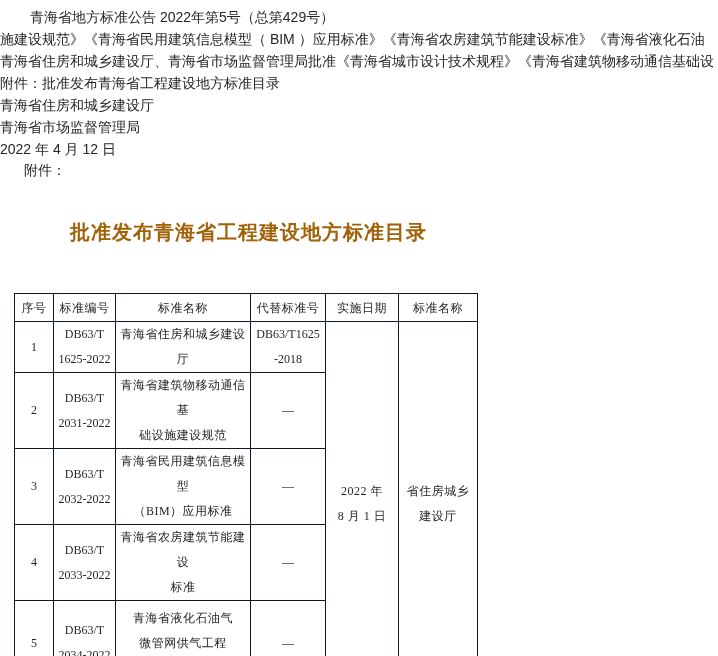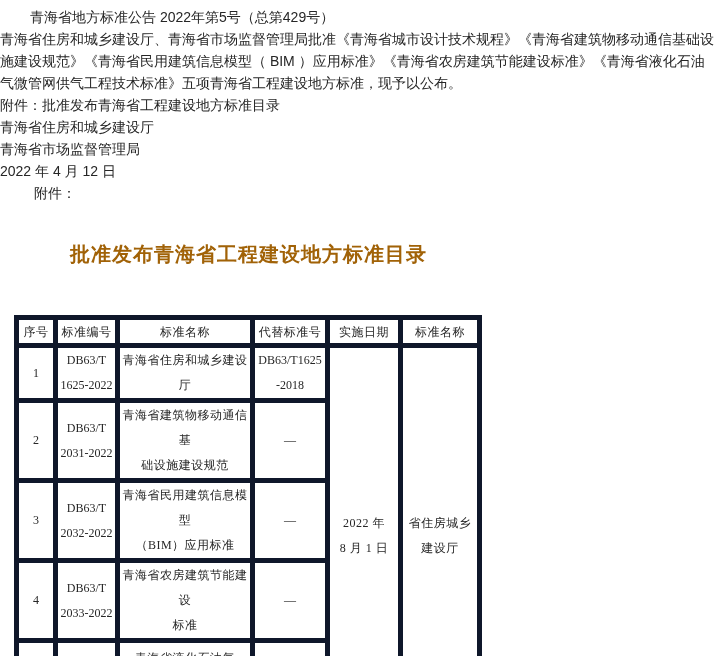--- a/index.html
+++ b/index.html
@@ -23,41 +23,41 @@
     padding-top: 6px;
     font-size: 14px;
     line-height: 22px;
     color: #262626;
   }
   .line {
     height: 22px;
     white-space: nowrap;
   }
   .indent-head { padding-left: 30px; }
-  .indent-attach { padding-left: 34px; }
+  .indent-attach { padding-left: 24px; font-family: Liberation Mono, monospace; }
   .catalog-title {
     margin: 37px 0 0 70px;
     font-family: "Liberation Serif", serif;
     font-size: 20px;
     font-weight: bold;
     letter-spacing: 1px;
     color: #a16207;
     line-height: 26px;
   }
   table.standards-table {
     margin: 48px 0 0 14px;
     border-collapse: collapse;
     table-layout: fixed;
     font-family: "Liberation Serif", serif;
     font-size: 12px;
     color: #262626;
   }
   table.standards-table th,
   table.standards-table td {
-    border: 5px solid #0f172a;
+    border: 1px solid #0f172a;
     text-align: center;
     vertical-align: middle;
     padding: 0 2px;
     white-space: pre-line;
     line-height: 25px;
     font-weight: normal;
   }
   table.standards-table th {
     letter-spacing: 0.5px;
     line-height: 14px;
@@ -69,23 +69,22 @@
   td.merged-cell { line-height: 34px; letter-spacing: 0.5px; }
   td.dash-cell { font-weight: bold; }
 </style>
 </head>
 <body>
 
 <div class="doc">
 
   <div class="textblock">
     <div class="line indent-head">青海省地方标准公告 2022年第5号（总第429号）</div>
+    <div class="line">施建设规范》《青海省民用建筑信息模型（ BIM ）应用标准》《青海省农房建筑节能建设标准》《青海省液化石油</div>
     <div class="line">青海省住房和城乡建设厅、青海省市场监督管理局批准《青海省城市设计技术规程》《青海省建筑物移动通信基础设</div>
-    <div class="line">施建设规范》《青海省民用建筑信息模型（ BIM ）应用标准》《青海省农房建筑节能建设标准》《青海省液化石油</div>
-    <div class="line">气微管网供气工程技术标准》五项青海省工程建设地方标准，现予以公布。</div>
     <div class="line">附件：批准发布青海省工程建设地方标准目录</div>
     <div class="line">青海省住房和城乡建设厅</div>
     <div class="line">青海省市场监督管理局</div>
     <div class="line">2022 年 4 月 12 日</div>
     <div class="line indent-attach">附件：</div>
   </div>
 
   <h1 class="catalog-title">批准发布青海省工程建设地方标准目录</h1>
 
   <table class="standards-table">

